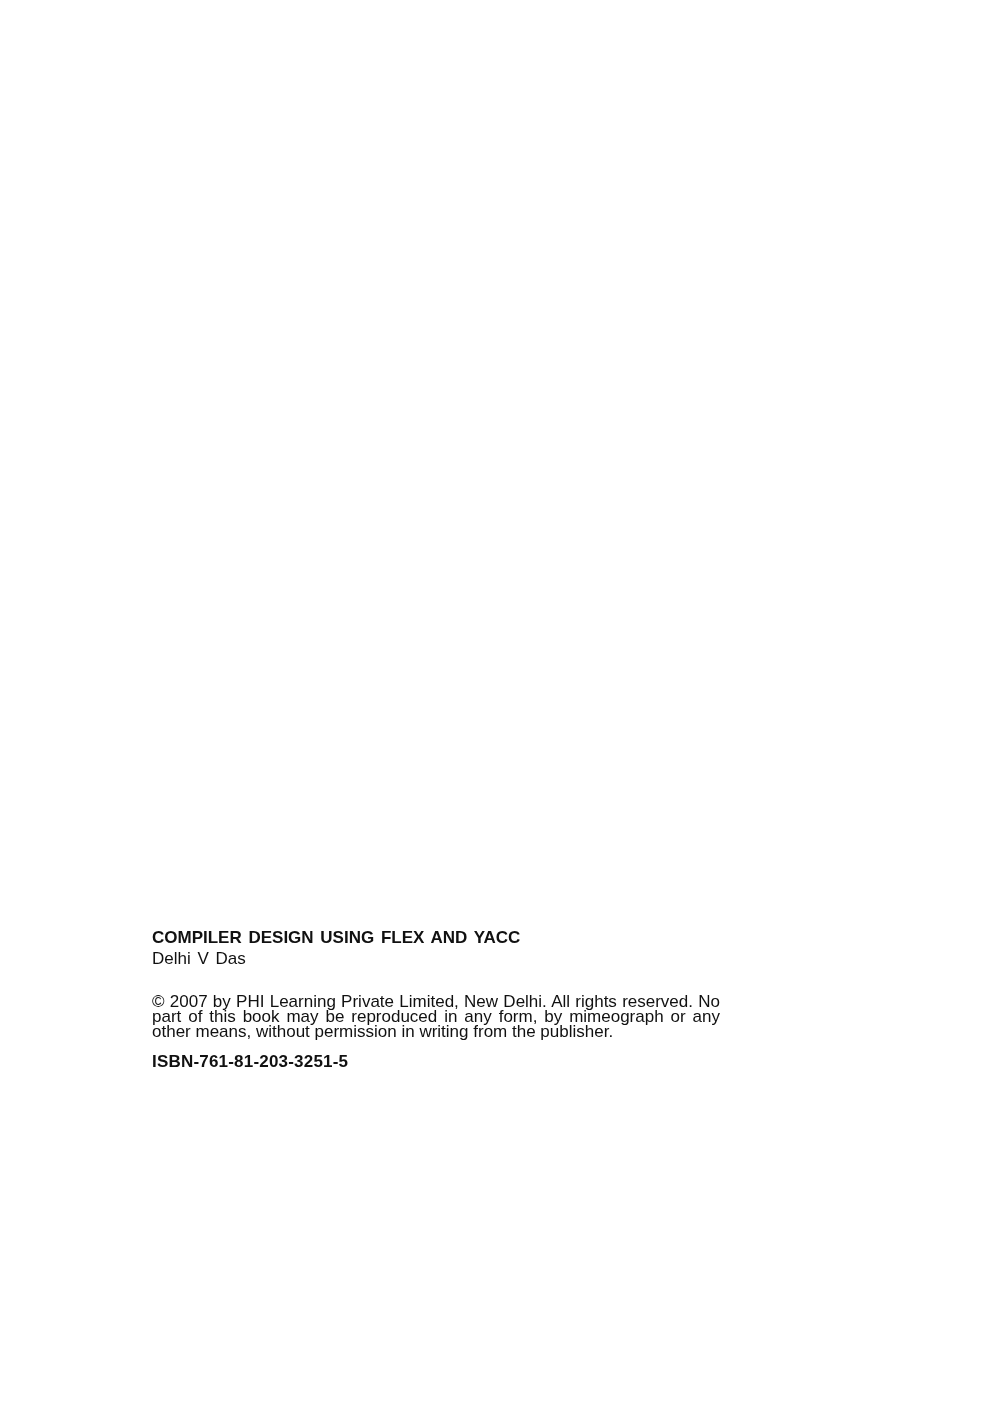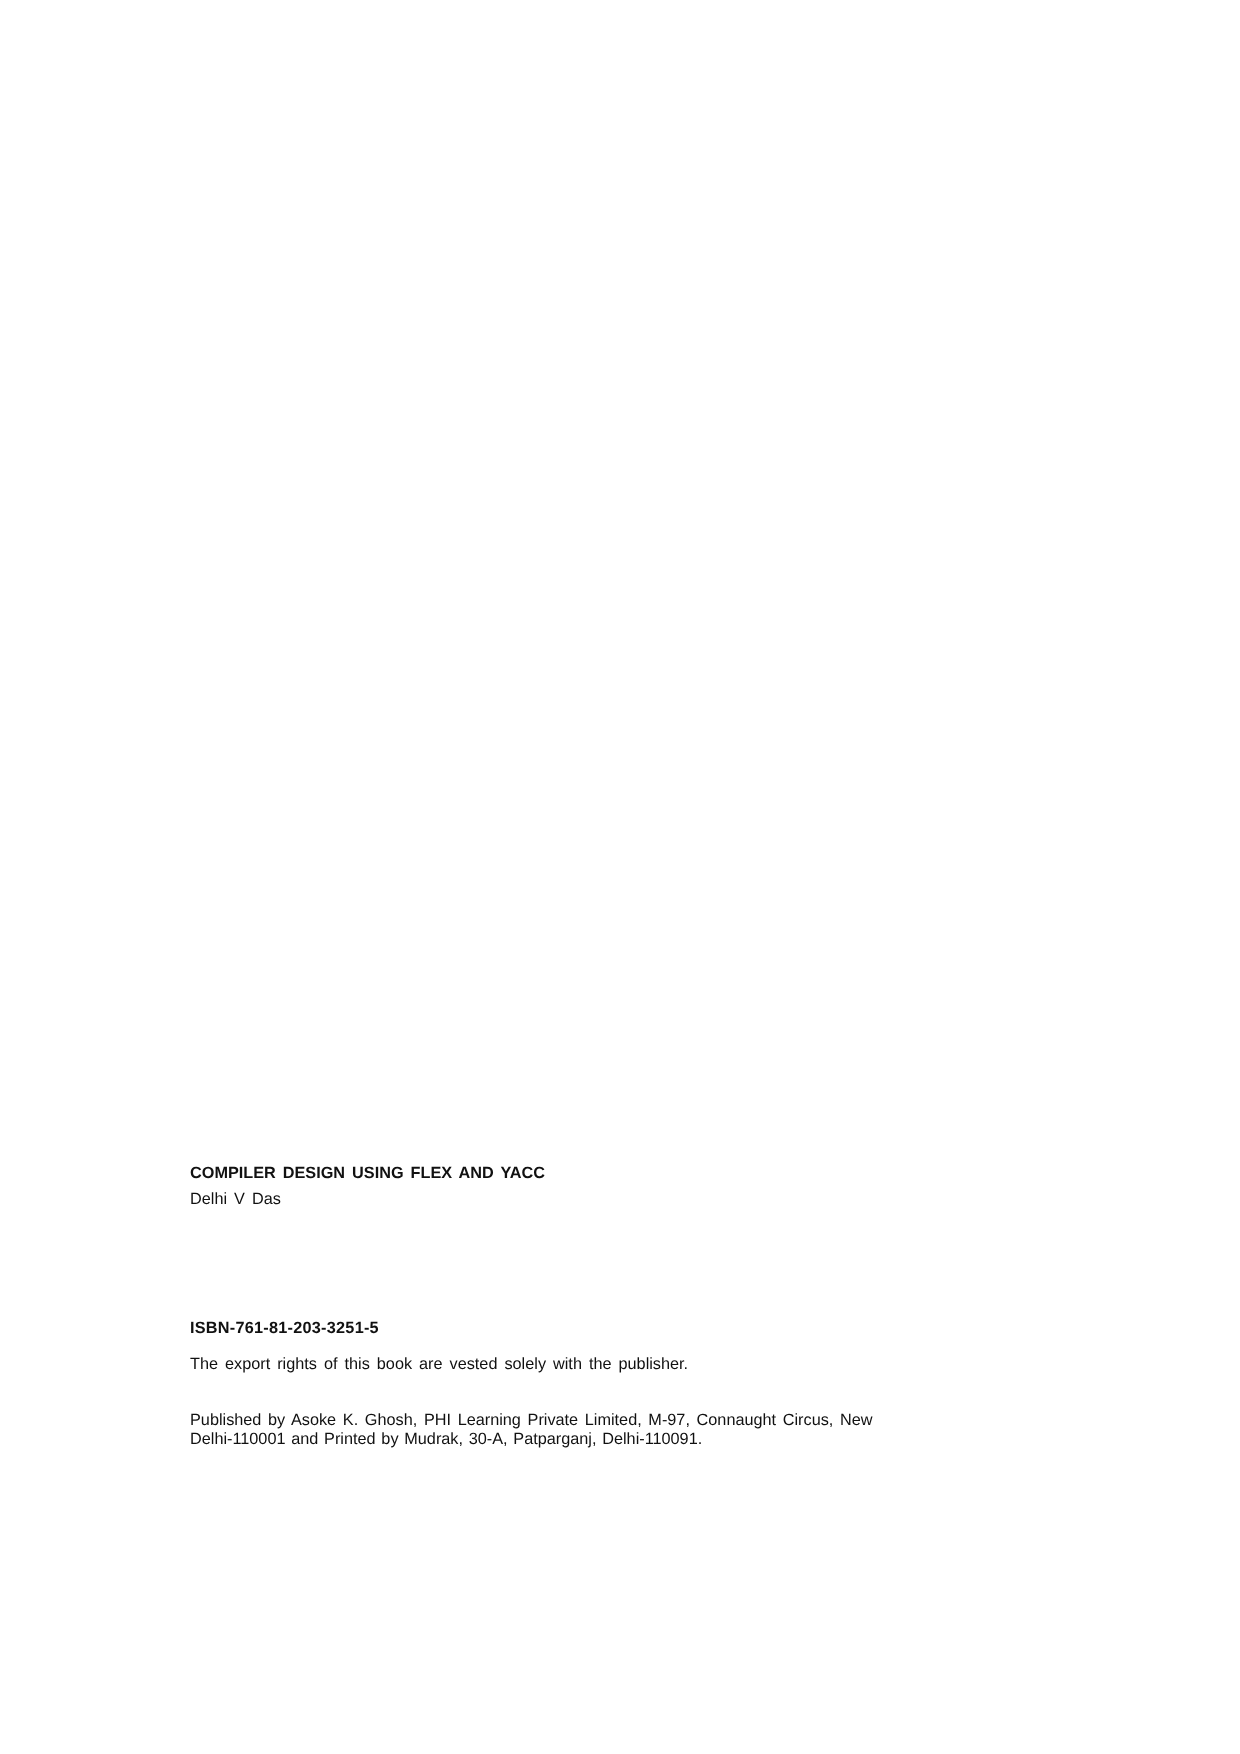--- a/index.html
+++ b/index.html
@@ -13,21 +13,21 @@
     height: 1403px;
     background: #ffffff;
     font-family: "Liberation Sans", "DejaVu Sans", sans-serif;
     color: #111111;
     overflow: hidden;
   }
   .page p {
     position: absolute;
     margin: 0;
     left: 152px;
-    font-size: 13px;
+    font-size: 17px;
     line-height: 15px;
     color: #111111;
   }
   .book-title {
     top: 930px;
     font-weight: bold;
     word-spacing: 2px;
     white-space: nowrap;
   }
   .book-author {
@@ -59,19 +59,18 @@
   }
 </style>
 </head>
 <body>
 
 <div class="page">
   <p class="book-title">COMPILER DESIGN USING FLEX AND YACC</p>
 
   <p class="book-author">Delhi V Das</p>
 
+  <p class="copyright-notice">© 2007 by PHI Learning Private Limited, New Delhi. All rights reserved. No part of this book may be reproduced in any form, by mimeograph or any other means, without permission in writing from the publisher.</p>
 
   <p class="isbn-line">ISBN-761-81-203-3251-5</p>
 
-  <p class="export-rights">The export rights of this book are vested solely with the publisher.</p>
 
-  <p class="imprint">Published by Asoke K. Ghosh, PHI Learning Private Limited, M-97, Connaught Circus, New Delhi-110001 and Printed by Mudrak, 30-A, Patparganj, Delhi-110091.</p>
 </div>
 
 </body></html>

